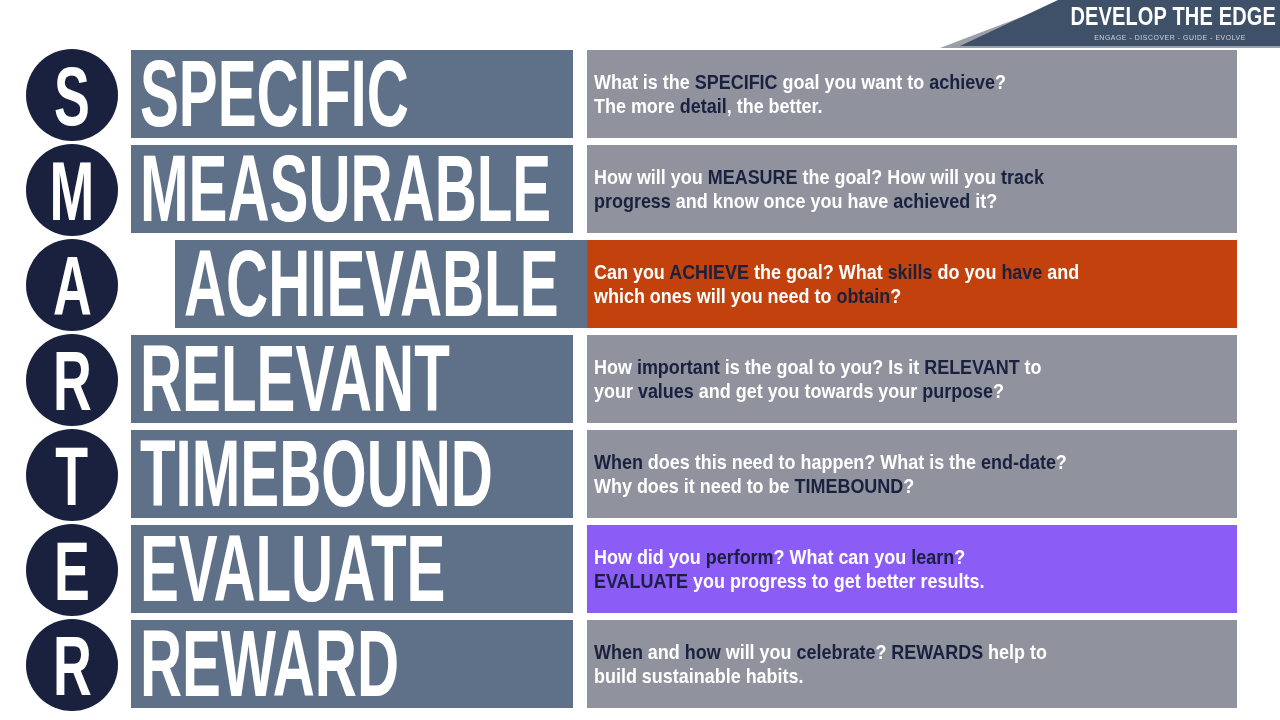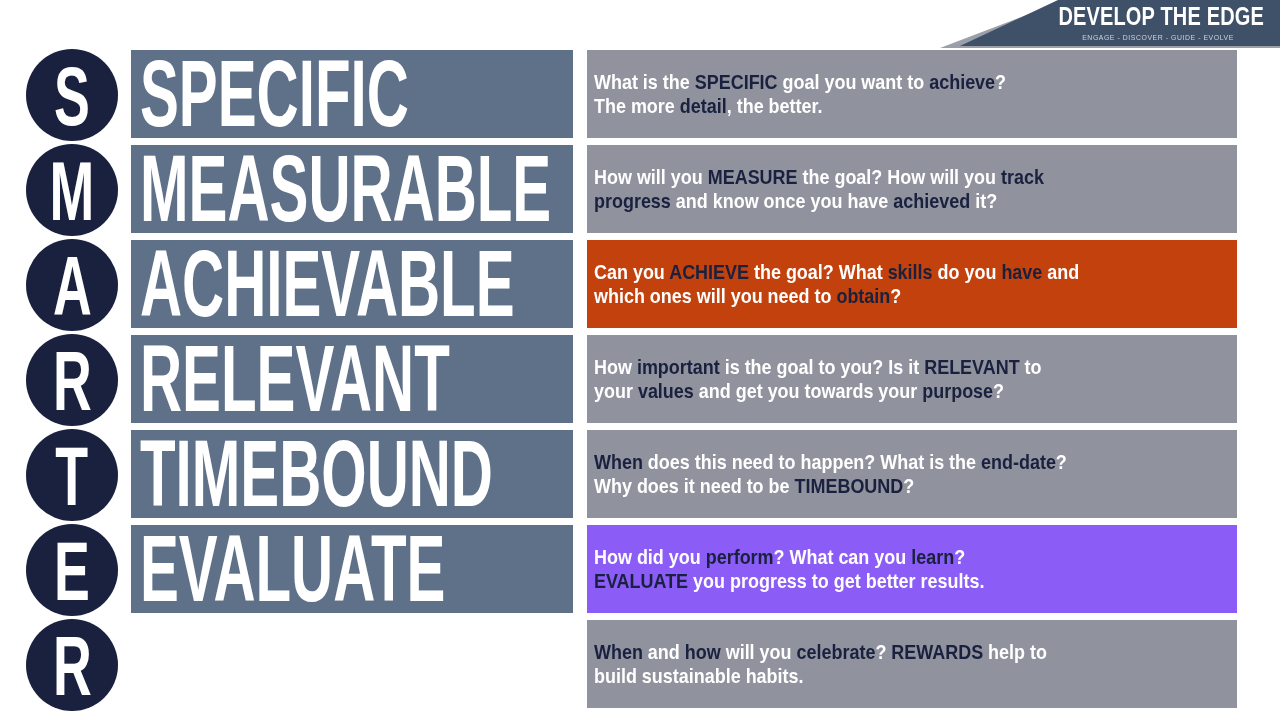--- a/index.html
+++ b/index.html
@@ -29,21 +29,21 @@
   .brand-wrap {
     position: absolute;
     top: 0;
     right: 0;
     width: 300px;
     height: 46px;
     display: flex;
     flex-direction: column;
     align-items: flex-end;
     justify-content: center;
-    padding-right: 16px;
+    padding-right: 4px;
     box-sizing: border-box;
     z-index: 6;
   }
   .brand-title {
     color: #ffffff;
     font-size: 25px;
     font-weight: bold;
     letter-spacing: 0.2px;
     line-height: 1;
     transform: scaleX(0.80);
@@ -199,21 +199,21 @@
         <div class="desc-text">
           <div class="desc-line"><span>How will you </span><span class="hl" style="color: rgb(25, 33, 63);">MEASURE</span><span> the goal? How will you </span><span class="hl" style="color: rgb(25, 33, 63);">track</span></div>
           <div class="desc-line"><span class="hl" style="color: rgb(25, 33, 63);">progress</span><span> and know once you have </span><span class="hl" style="color: rgb(25, 33, 63);">achieved</span><span> it?</span></div>
         </div>
       </div>
     </div>
     <div class="row">
       <div class="circle" style="background: rgb(25, 33, 63);">
         <span class="circle-letter">A</span>
       </div>
-      <div class="word-panel" style="background: rgb(95, 112, 137);">
+      <div class="word-panel" style="background: rgb(95, 112, 137); margin-left: 44px;">
         <span class="word-text">ACHIEVABLE</span>
       </div>
       <div class="desc-panel" style="background: #c2410c;">
         <div class="desc-text">
           <div class="desc-line"><span>Can you </span><span class="hl" style="color: rgb(25, 33, 63);">ACHIEVE</span><span> the goal? What </span><span class="hl" style="color: rgb(25, 33, 63);">skills</span><span> do you </span><span class="hl" style="color: rgb(25, 33, 63);">have</span><span> and</span></div>
           <div class="desc-line"><span>which ones will you need to </span><span class="hl" style="color: rgb(25, 33, 63);">obtain</span><span>?</span></div>
         </div>
       </div>
     </div>
     <div class="row">
@@ -255,20 +255,23 @@
         <div class="desc-text">
           <div class="desc-line"><span>How did you </span><span class="hl" style="color: rgb(25, 33, 63);">perform</span><span>? What can you </span><span class="hl" style="color: rgb(25, 33, 63);">learn</span><span>?</span></div>
           <div class="desc-line"><span class="hl" style="color: rgb(25, 33, 63);">EVALUATE</span><span> you progress to get better results.</span></div>
         </div>
       </div>
     </div>
     <div class="row">
       <div class="circle" style="background: rgb(25, 33, 63);">
         <span class="circle-letter">R</span>
       </div>
+      <div class="word-panel" style="background: rgb(95, 112, 137);">
+        <span class="word-text">REWARD</span>
+      </div>
       <div class="desc-panel" style="background: rgb(144, 147, 158);">
         <div class="desc-text">
           <div class="desc-line"><span class="hl" style="color: rgb(25, 33, 63);">When</span><span> and </span><span class="hl" style="color: rgb(25, 33, 63);">how</span><span> will you </span><span class="hl" style="color: rgb(25, 33, 63);">celebrate</span><span>? </span><span class="hl" style="color: rgb(25, 33, 63);">REWARDS</span><span> help to</span></div>
           <div class="desc-line"><span>build sustainable habits.</span></div>
         </div>
       </div>
     </div>
   </div>
 
 </body></html>

